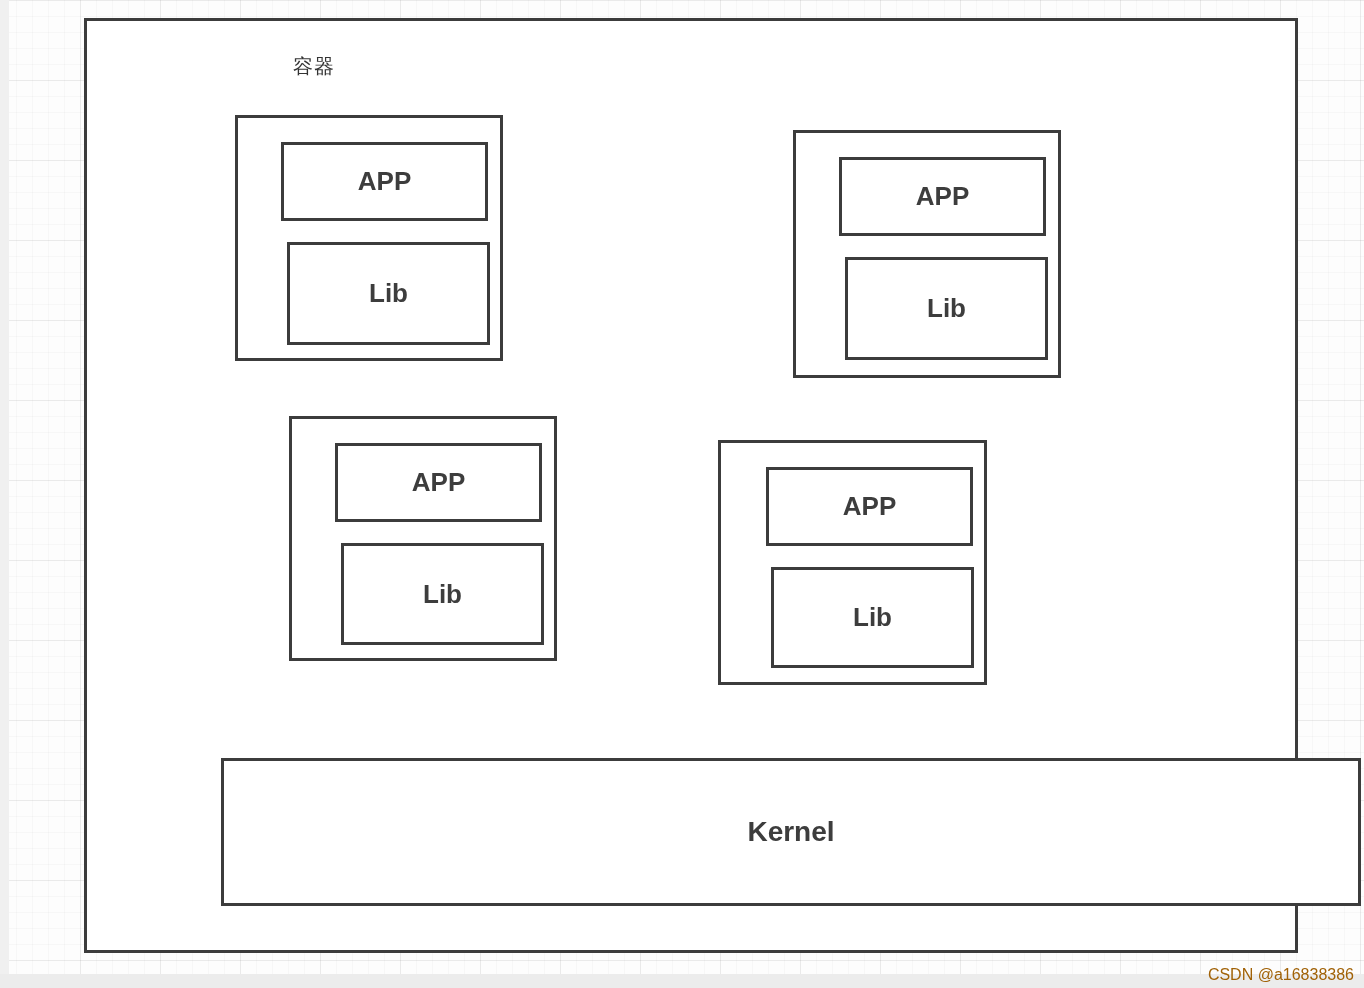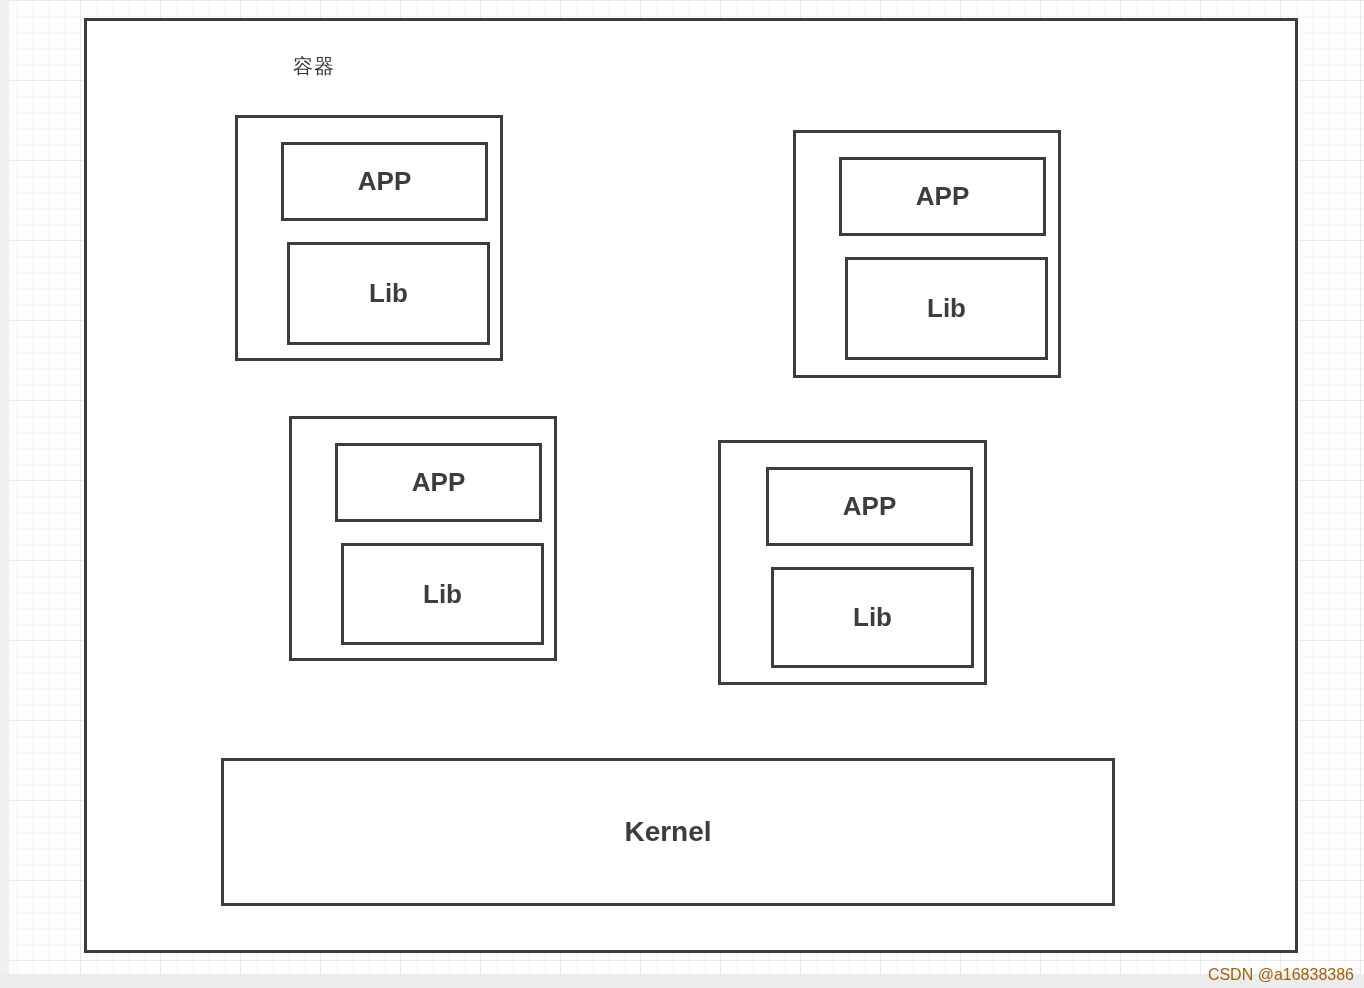--- a/index.html
+++ b/index.html
@@ -46,21 +46,21 @@
   .container-3 { left: 202px; top: 395px; width: 268px; height: 245px; }
   .container-4 { left: 631px; top: 419px; width: 269px; height: 245px; }
   
   .app-box { left: 43px; top: 24px; width: 207px; height: 79px; }
   .lib-box { left: 33px; top: 124px; width: 203px; height: 103px; margin-left: 16px; }
   .container-4 .app-box { left: 45px; }
   .container-4 .lib-box { left: 34px; height: 101px; }
   .container-3 .lib-box { height: 102px; }
   
   .kernel-box {
-    left: 134px; top: 737px; width: 894px; height: 148px;
+    left: 134px; top: 737px; width: 1140px; height: 148px;
     font-size: 28px;
   }
   .watermark {
     position: absolute; right: 10px; bottom: 4px;
     font-size: 16px; color: #a16207;
   }
 </style>
 </head>
 <body>
 

